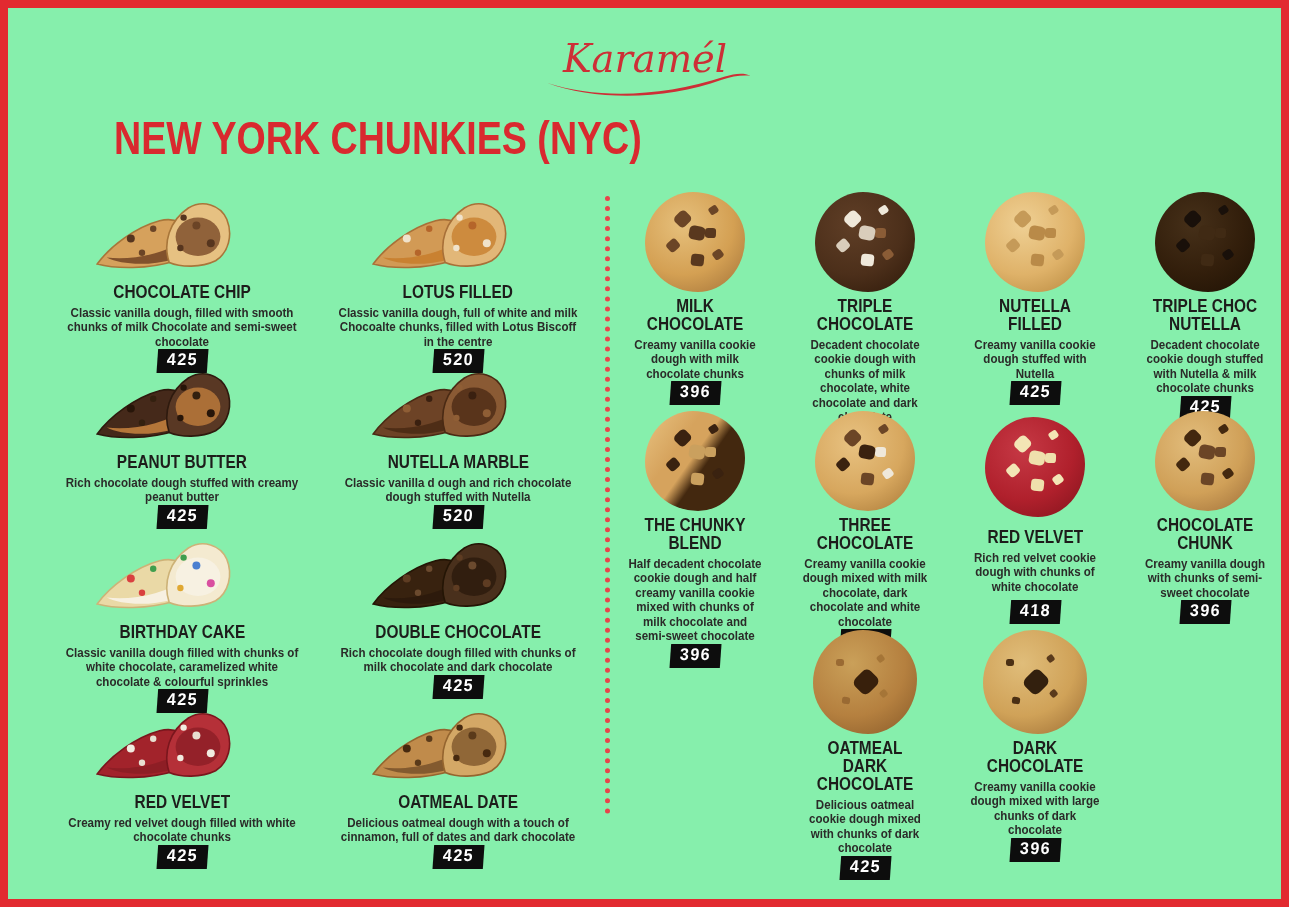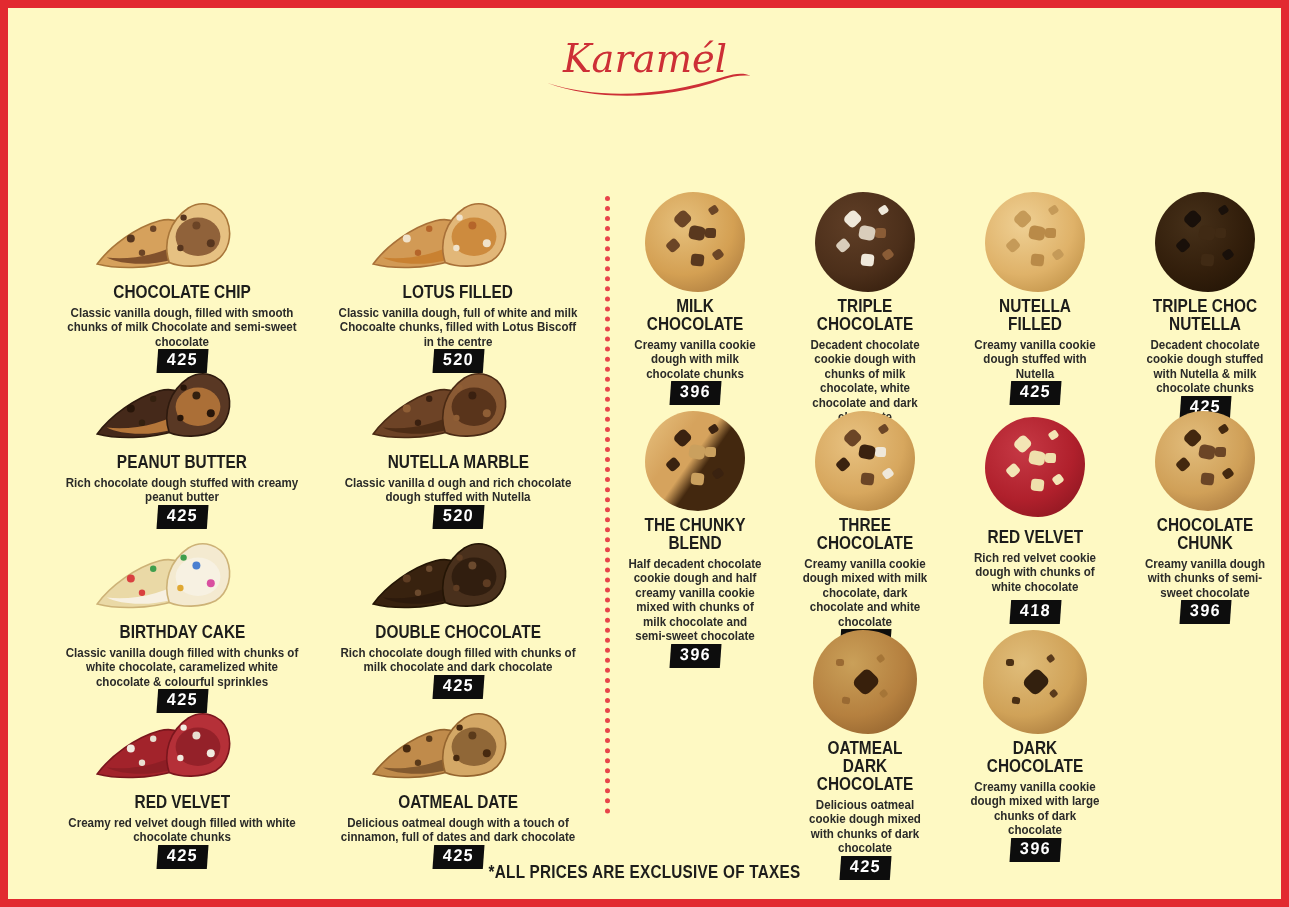--- a/index.html
+++ b/index.html
@@ -1,18 +1,18 @@
 <!DOCTYPE html>
 <html><head>
 <meta charset="utf-8">
 <style>
   :root{ --red:#d9292f; --ink:#1d1d1b; }
   *{ margin:0; padding:0; box-sizing:border-box; }
   body{ background:#888; font-family:"Liberation Sans", sans-serif; }
-  .page{ position:relative; width:1289px; height:907px; background:#fef9c3;
+  .page{ position:relative; width:1289px; height:907px; background:#86efac;
          border:8px solid #e22a30; overflow:hidden; }
 
   
   .logo{ position:absolute; top:22px; left:0; right:0; text-align:center; }
 
   
   .hdr-wrap{ position:absolute; text-align:center; }
   .hdr-left{ top:102px; left:40px; width:530px; }
   .hdr-right{ top:102px; left:640px; width:600px; }
   .hdr{ display:inline-block; color:var(--red); font-weight:800; font-size:47px;
@@ -64,20 +64,23 @@
 
 <div class="page">
 
   <div class="logo">
     <svg width="240" height="74" viewBox="0 0 300 92">
       <text x="150" y="52" text-anchor="middle" font-family="DejaVu Serif, serif" font-style="italic" font-size="48" fill="#cd2f36">Karamél</text>
       <path d="M28 66 C 90 86 170 84 250 58 C 262 54 274 53 282 57 C 270 56 258 58 246 62 C 176 88 86 88 28 66 Z" fill="#cd2f36"></path>
     </svg>
   </div>
 
+  <div class="hdr-wrap hdr-left">
+    <span class="hdr">NEW YORK CHUNKIES (NYC)</span>
+  </div>
 
   <div class="divider"></div>
 
   <div class="grid-left" id="grid-0">
       <div class="item">
     <div class="art">
           <svg viewBox="0 0 240 110" preserveAspectRatio="xMidYMid meet">
     <path d="M14 90 C30 68 62 44 92 36 C112 31 126 40 130 54 C134 68 126 80 112 86 C78 97 36 96 14 90 Z" fill="#d6a15c" stroke="#a8763a" stroke-width="2"></path>
     <path d="M26 82 C60 86 100 76 124 60 C127 68 121 78 110 84 C78 93 44 91 26 82 Z" fill="#7a4a28" opacity="0.92"></path>
     <path d="M104 88 C96 64 104 36 128 20 C146 9 168 16 176 34 C184 54 178 76 162 86 C144 95 118 94 104 88 Z" fill="#e6c182" stroke="#a8763a" stroke-width="2"></path>
@@ -425,16 +428,13 @@
           </div>
         </div>
     <div class="name">DARK CHOCOLATE</div>
     <div class="desc">Creamy vanilla cookie dough mixed with large chunks of dark chocolate</div>
     <div class="price-wrap">
       <span class="price">396</span>
     </div>
   </div>
     </div>
 
-  <div class="footer">
-    <span>*ALL PRICES ARE EXCLUSIVE OF TAXES</span>
-  </div>
 </div>
 
 </body></html>

